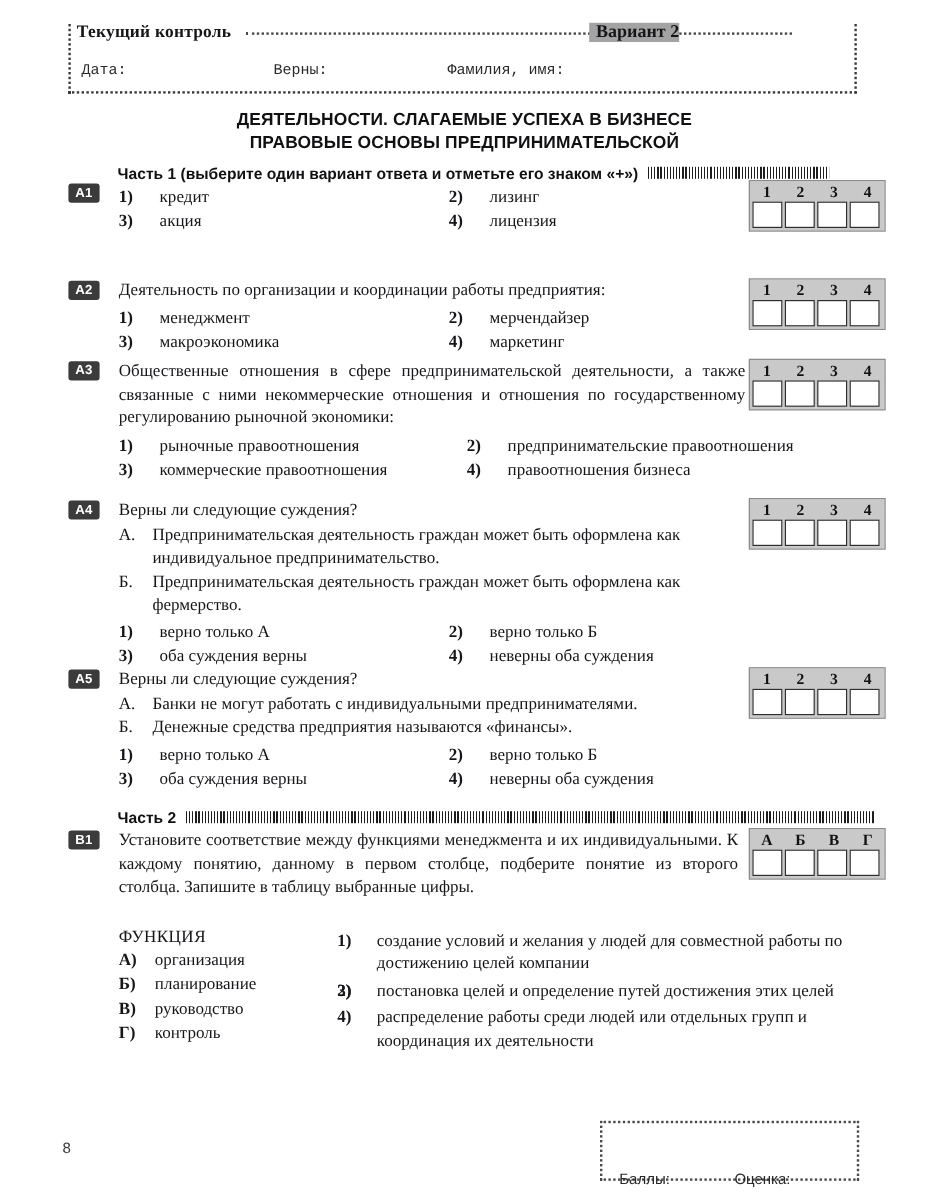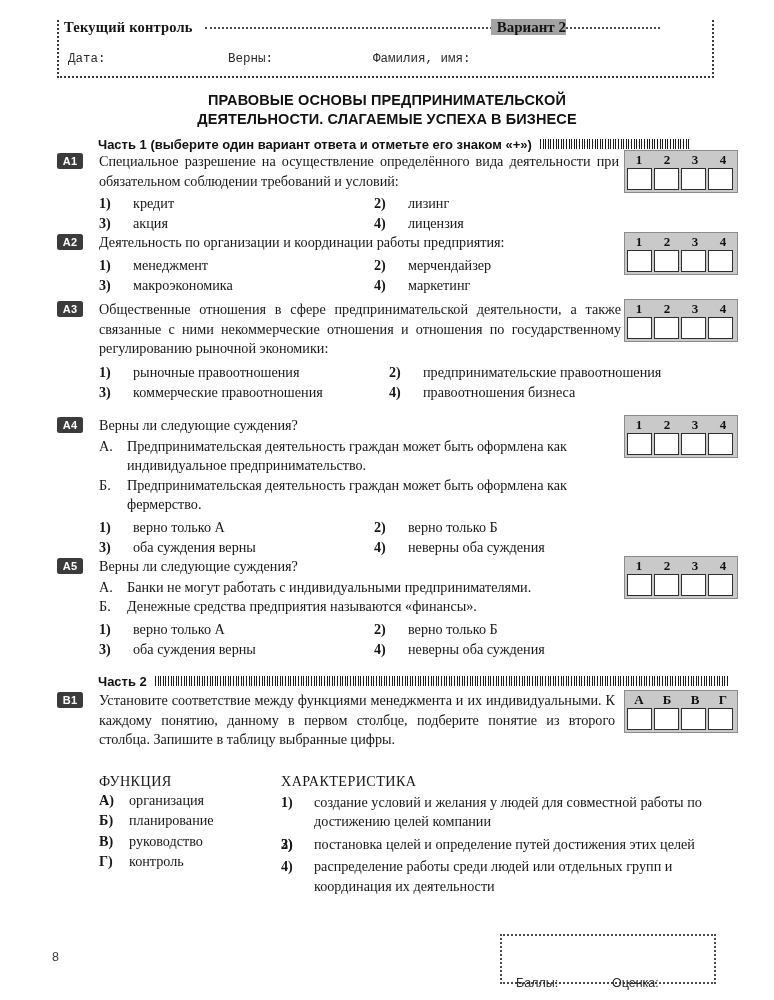--- a/index.html
+++ b/index.html
@@ -293,32 +293,31 @@
   <div class="header-dots"></div>
   <div class="header-title">Текущий контроль</div>
   <div class="header-variant">Вариант 2</div>
   <div class="header-fields">
     <span class="hf hf-date">Дата:</span>
     <span class="hf hf-class">Верны:</span>
     <span class="hf hf-name">Фамилия, имя:</span>
   </div>
 
   <div class="doc-title">
+    <div>ДЕЯТЕЛЬНОСТИ. СЛАГАЕМЫЕ УСПЕХА В БИЗНЕСЕ</div>
     <div>ПРАВОВЫЕ ОСНОВЫ ПРЕДПРИНИМАТЕЛЬСКОЙ</div>
-    <div>ДЕЯТЕЛЬНОСТИ. СЛАГАЕМЫЕ УСПЕХА В БИЗНЕСЕ</div>
   </div>
 
   <div class="part-head" style="top:136px;">
     <span class="label">Часть 1 (выберите один вариант ответа и отметьте его знаком «+»)</span><span class="hatch" style="width:151px;"></span>
   </div>
 
   <div class="q" style="top:152px;">
     <div class="q-badge">A1</div>
     <div class="q-body">
-      <div class="stem">Специальное разрешение на осуществление определённого вида деятельности при обязательном соблюдении требований и условий:</div>
       <div class="opts">
         <div class="opt-row">
           <span class="opt opt-left"><span class="num">1)</span><span>кредит</span></span>
           <span class="opt opt-right"><span class="num">2)</span><span>лизинг</span></span>
         </div>
         <div class="opt-row">
           <span class="opt opt-left"><span class="num">3)</span><span>акция</span></span>
           <span class="opt opt-right"><span class="num">4)</span><span>лицензия</span></span>
         </div>
       </div>
@@ -524,21 +523,20 @@
         <span class="mk">В)</span>
         <span>руководство</span>
       </div>
       <div class="mrow">
         <span class="mk">Г)</span>
         <span>контроль</span>
       </div>
     </div>
 
     <div class="mchar">
-      <div class="match-col-head">ХАРАКТЕРИСТИКА</div>
       <div class="mrow">
         <span class="mk">1)</span>
         <span>создание условий и желания у людей для совместной работы по достижению целей компании</span>
       </div>
       <div class="mrow">
         <span class="mk">2)</span>
       </div>
       <div class="mrow">
         <span class="mk">3)</span>
         <span>постановка целей и определение путей достижения этих целей</span>

